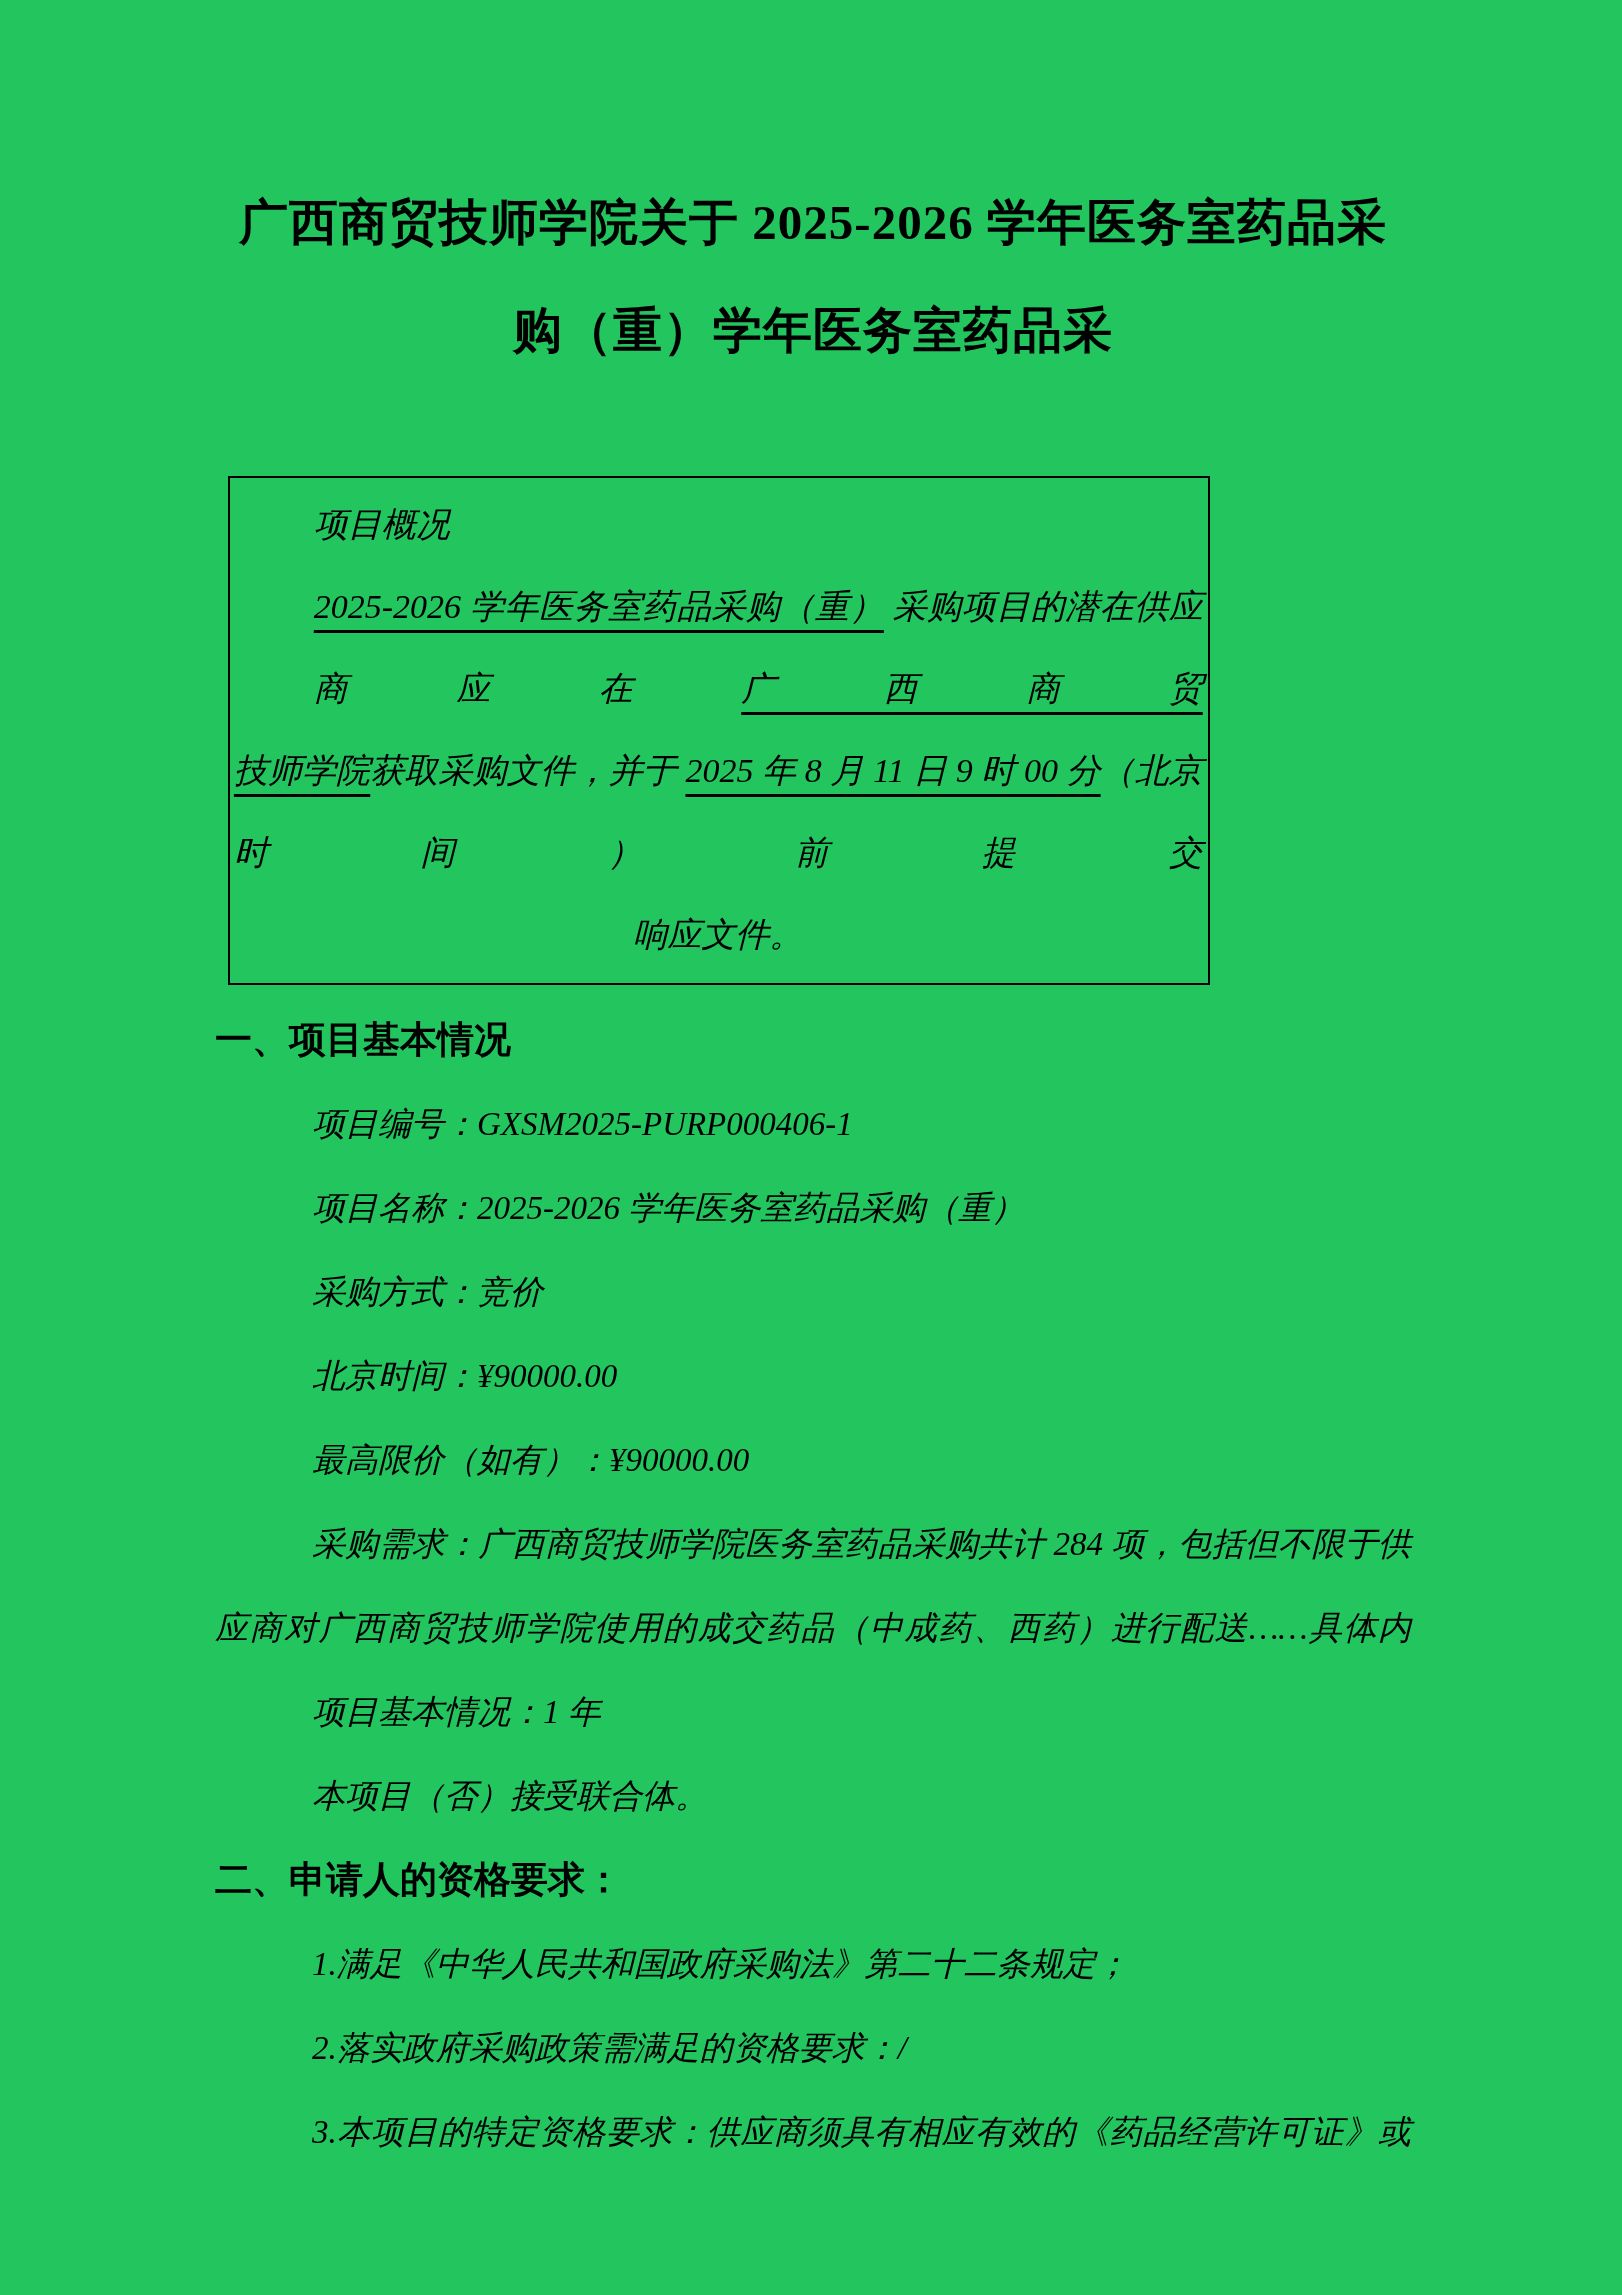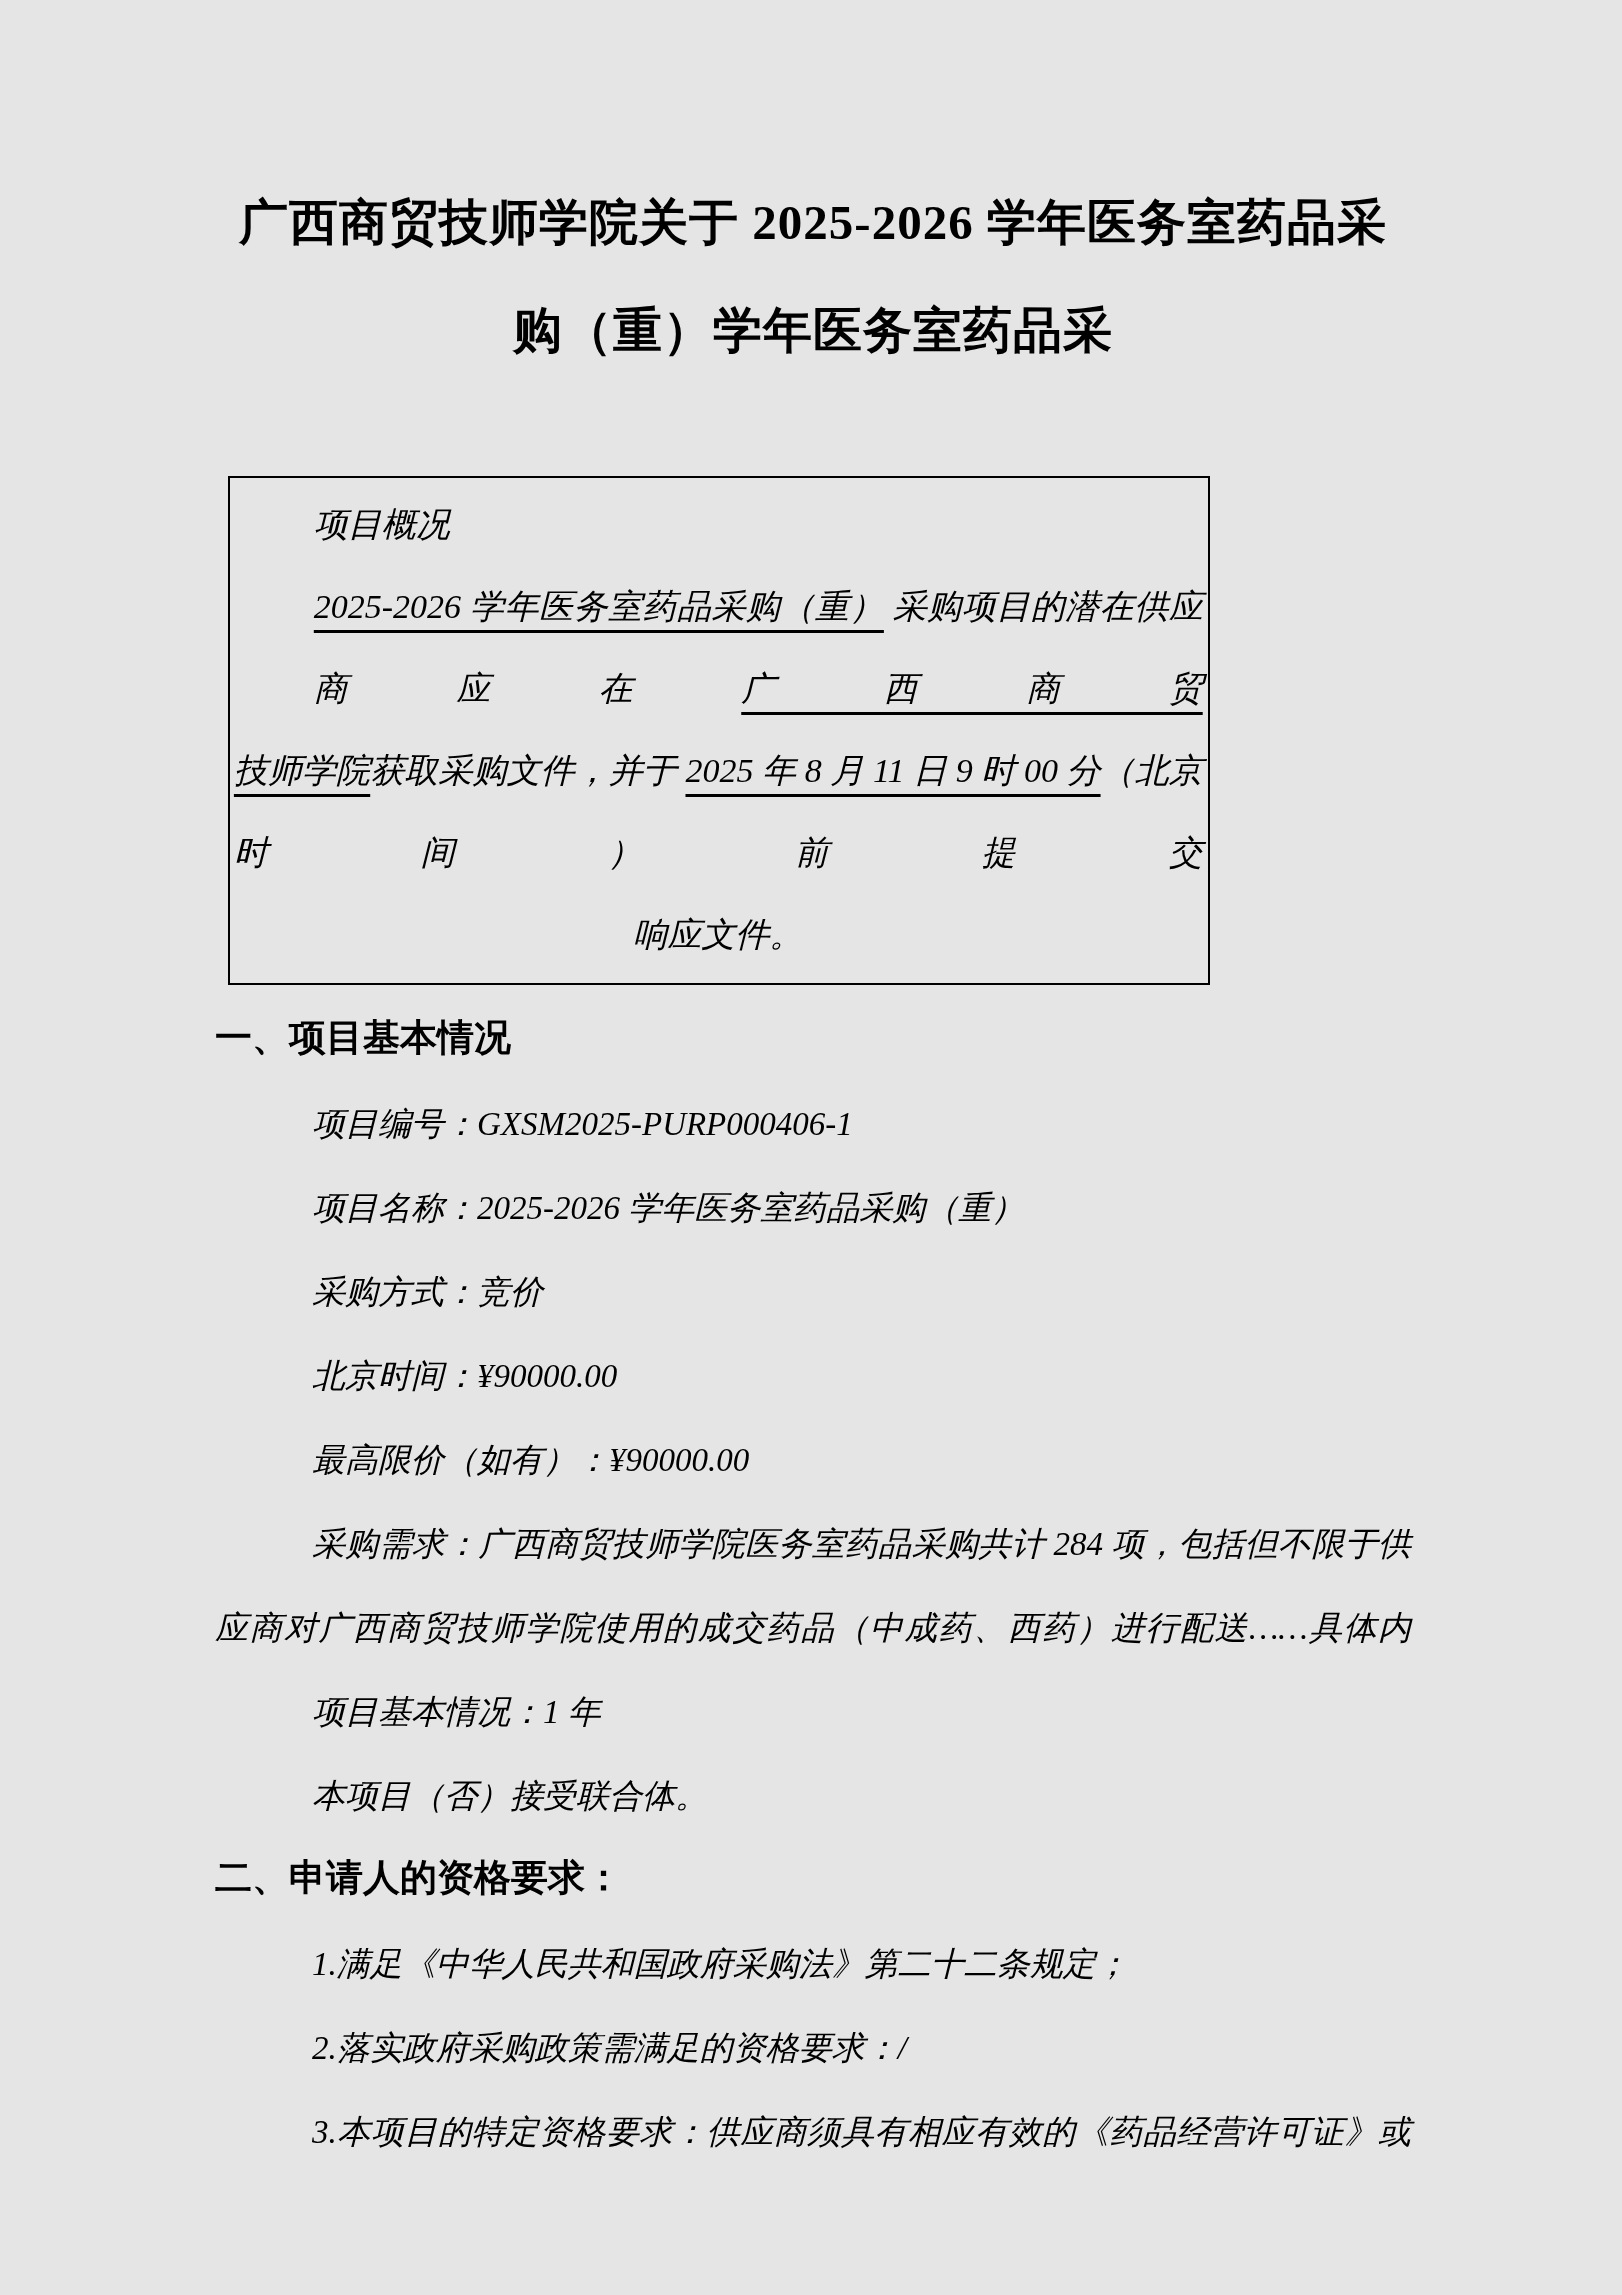--- a/index.html
+++ b/index.html
@@ -4,21 +4,21 @@
 <style>
   html, body {
     margin: 0;
     padding: 0;
     background: #ffffff;
   }
   .page {
     position: relative;
     width: 1623px;
     height: 2295px;
-    background: #e5e5e5;
+    background: #22c55e;
     color: #000000;
     box-sizing: border-box;
     padding: 169px 212px 16px 215px;
     overflow: hidden;
   }
   .title-block { width: 100%; }
   .title-line {
     font-family: "Liberation Serif", "DejaVu Serif", serif;
     font-weight: 700;
     font-size: 49px;
@@ -43,21 +43,21 @@
   }
   .box-line--indent { padding-left: 84px; }
   .box-line--cont { padding-left: 4.1px; text-align: center; }
   .box-line--fill { text-align: justify; text-align-last: justify; }
   .u {
     text-decoration: underline;
     text-decoration-thickness: 2.6px;
     text-underline-offset: 12.3px;
   }
   .heading {
-    font-family: Liberation Mono, monospace;
+    font-family: Liberation Sans, sans-serif;
     font-weight: 700;
     font-size: 37px;
     line-height: 84px;
   }
   .heading--first { margin-top: 12.3px; }
   .body-line {
     font-family: "Liberation Serif", "DejaVu Serif", serif;
     font-style: italic;
     font-size: 33px;
     line-height: 84px;

